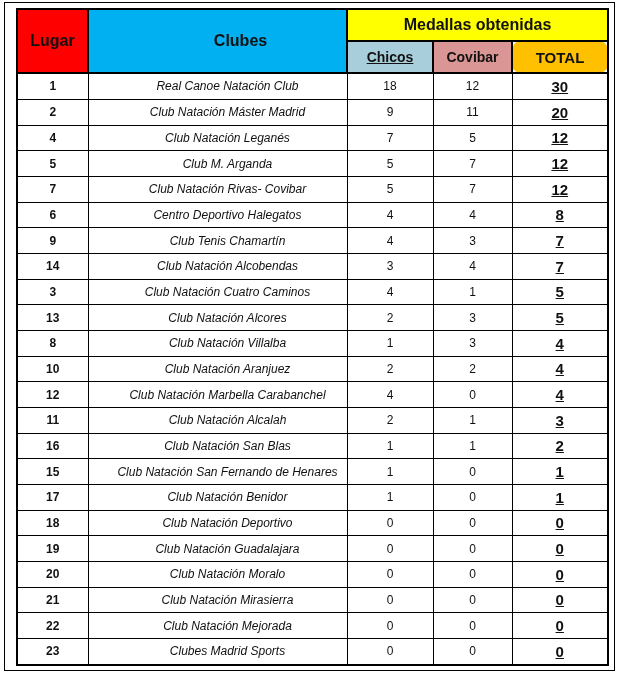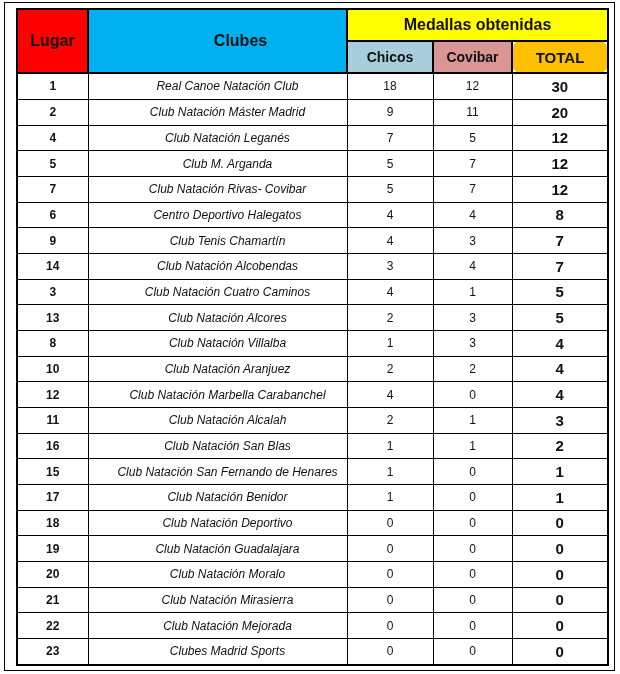--- a/index.html
+++ b/index.html
@@ -32,33 +32,33 @@
     vertical-align: middle;
     overflow: hidden;
     white-space: nowrap;
   }
   
   tr.hrow1, tr.hrow2 { height: 32px; }
   th { border-width: 2px !important; font-weight: bold; margin-top: 32px; }
   th.h-lugar  { background: var(--lugar-bg, #FF0000); font-size: 16px; }
   th.h-clubes { background: var(--clubes-bg, #00B0F0); font-size: 16px; padding-left: 46px; }
   th.h-medals { background: var(--medals-bg, #FFFF00); font-size: 16px; }
-  th.h-chicos { background: var(--chicos-bg, #A8CEDC); font-size: 14px; }
+  th.h-chicos { background: var(--chicos-bg, #A8CEDC); font-size: 14px; text-decoration: underline; }
   th.h-chicas { background: var(--chicas-bg, #D99694); font-size: 14px; }
   th.h-total  { background: var(--total-bg, #FFC000); font-size: 15px; border-radius: 9px; }
   
   td.c-lugar  { font-weight: bold; font-size: 12px; }
   td.c-club   {
     text-align: left;
     font-style: italic;
     font-size: 12px;
     padding-left: 20px;
   }
   td.c-chicos, td.c-chicas { font-size: 12px; }
-  td.c-total  { font-weight: bold; font-size: 15px; }
+  td.c-total  { font-weight: bold; font-size: 15px; text-decoration: underline; }
   
   td.c-total, th.h-total { border-left-width: 2px; border-right-width: 2px; }
   td.c-lugar { border-left-width: 2px; }
 </style>
 </head>
 <body>
 
 <div class="outer-frame"></div>
 
 <table class="medals">

